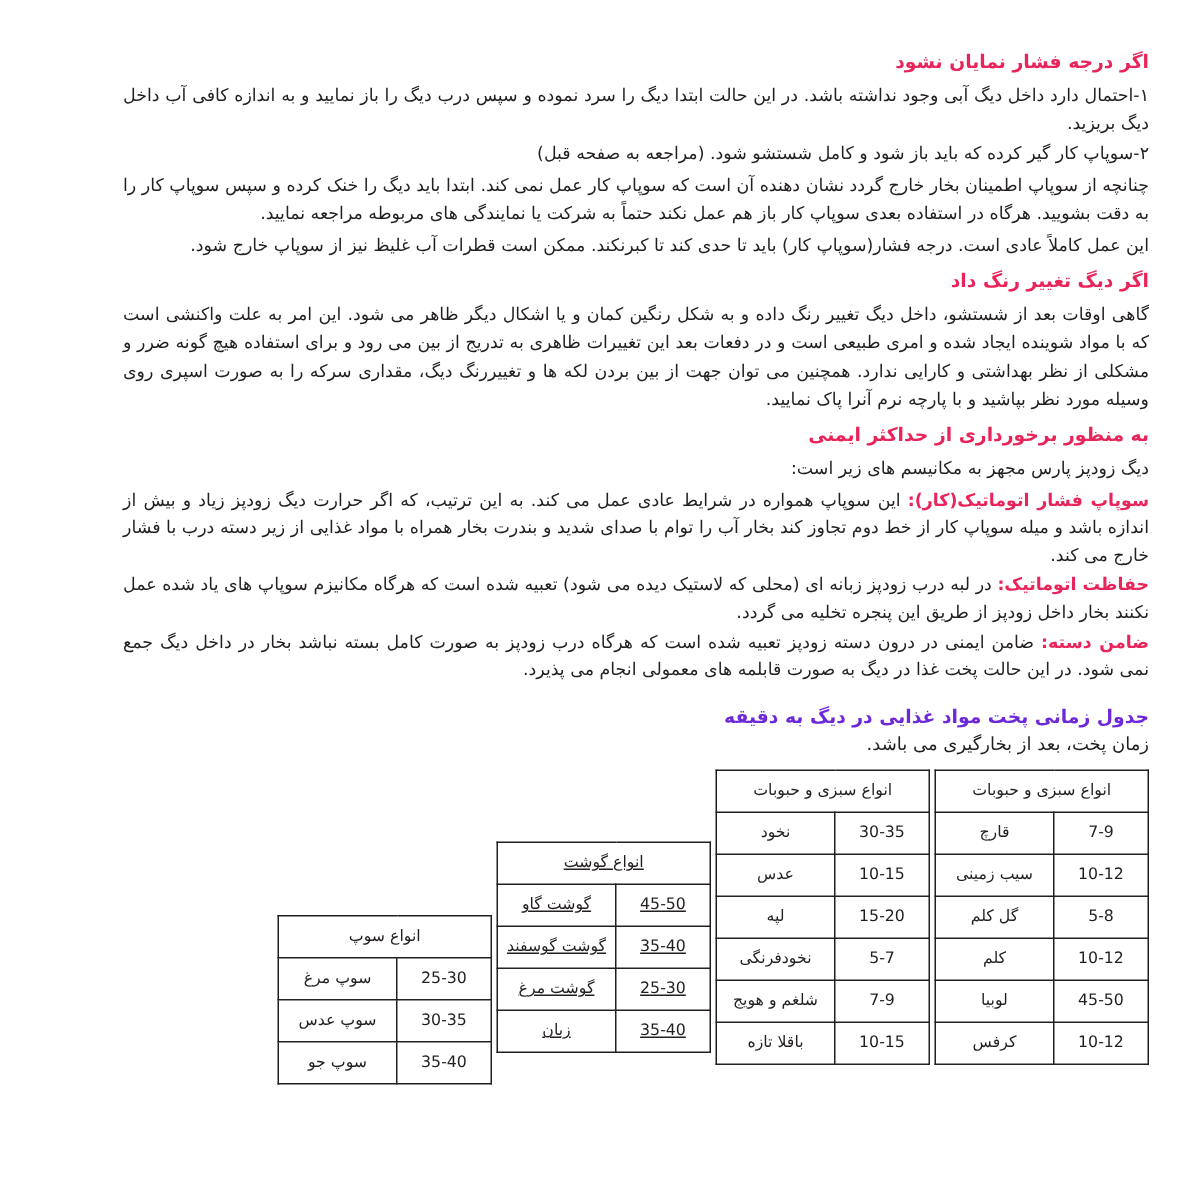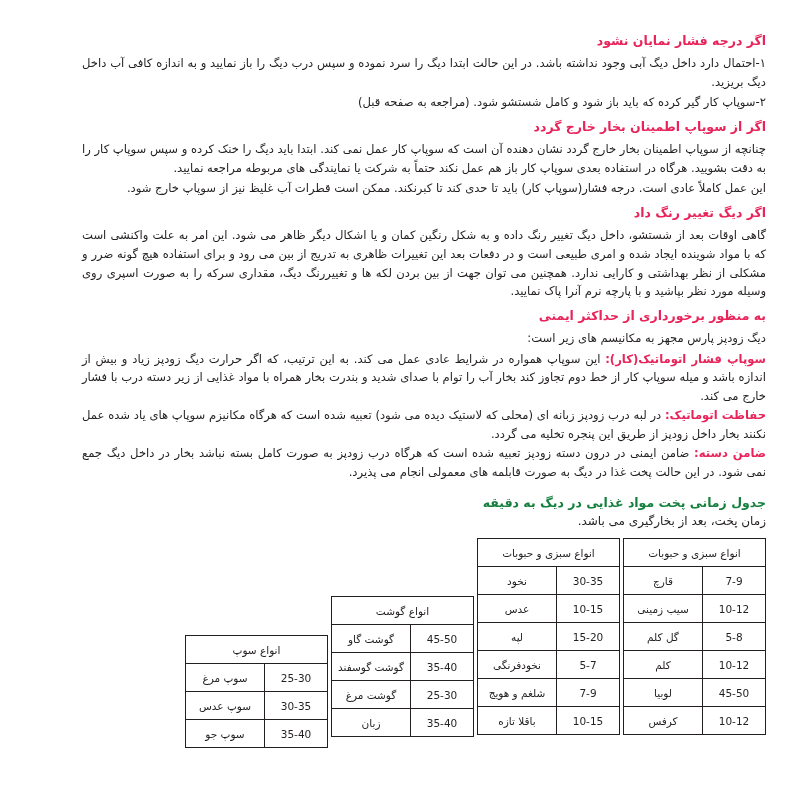--- a/index.html
+++ b/index.html
@@ -47,21 +47,21 @@
     color: #e8245a;
     font-weight: bold;
   }
   .safety-para {
     font-size: 11.6px;
     line-height: 1.6;
     text-align: justify;
     margin: 0 0 1px 0;
   }
   .tables-title {
-    color: #15803d;
+    color: #6d28d9;
     font-size: 12.5px;
     font-weight: bold;
     margin-top: 14px;
   }
   .tables-sub {
     font-size: 12px;
     margin-top: 4px;
     color: #231f20;
   }
   .tables-wrap {
@@ -85,36 +85,35 @@
   }
   table.grid th {
     font-weight: normal;
   }
   .col-name { width: 78px; }
   .col-time { width: 62px; }
   .hdr { font-size: 10.5px; }
   
   #tbl-veg2 { right: 0px; top: 0px; }
   #tbl-veg1 { right: 146px; top: 0px; }
-  #tbl-meat { right: 292px; top: 58px; }
+  #tbl-meat { right: 292px; top: 48px; text-decoration: underline; }
   #tbl-soup { right: 438px; top: 97px; }
 </style>
 </head>
 <body>
 
 <div class="page">
 
   <div class="section">
     <div class="head">اگر درجه فشار نمایان نشود</div>
     <p class="para">۱-احتمال دارد داخل دیگ آبی وجود نداشته باشد. در این حالت ابتدا دیگ را سرد نموده و سپس درب دیگ را باز نمایید و به اندازه کافی آب داخل دیگ بریزید.</p>
     <p class="para">۲-سوپاپ کار گیر کرده که باید باز شود و کامل شستشو شود. (مراجعه به صفحه قبل)</p>
   </div>
 
   <div class="section">
-    <div class="head">اگر از سوپاپ اطمینان بخار خارج گردد</div>
     <p class="para justify-both">چنانچه از سوپاپ اطمینان بخار خارج گردد نشان دهنده آن است که سوپاپ کار عمل نمی کند. ابتدا باید دیگ را خنک کرده و سپس سوپاپ کار را به دقت بشویید. هرگاه در استفاده بعدی سوپاپ کار باز هم عمل نکند حتماً به شرکت یا نمایندگی های مربوطه مراجعه نمایید.</p>
   </div>
 
   <div class="section">
     <p class="para justify-both">این عمل کاملاً عادی است. درجه فشار(سوپاپ کار) باید تا حدی کند تا کبرنکند. ممکن است قطرات آب غلیظ نیز از سوپاپ خارج شود.</p>
   </div>
 
   <div class="section">
     <div class="head">اگر دیگ تغییر رنگ داد</div>
     <p class="para justify-both">گاهی اوقات بعد از شستشو، داخل دیگ تغییر رنگ داده و به شکل رنگین کمان و یا اشکال دیگر ظاهر می شود. این امر به علت واکنشی است که با مواد شوینده ایجاد شده و امری طبیعی است و در دفعات بعد این تغییرات ظاهری به تدریج از بین می رود و برای استفاده هیچ گونه ضرر و مشکلی از نظر بهداشتی و کارایی ندارد. همچنین می توان جهت از بین بردن لکه ها و تغییررنگ دیگ، مقداری سرکه را به صورت اسپری روی وسیله مورد نظر بپاشید و با پارچه نرم آنرا پاک نمایید.</p>

